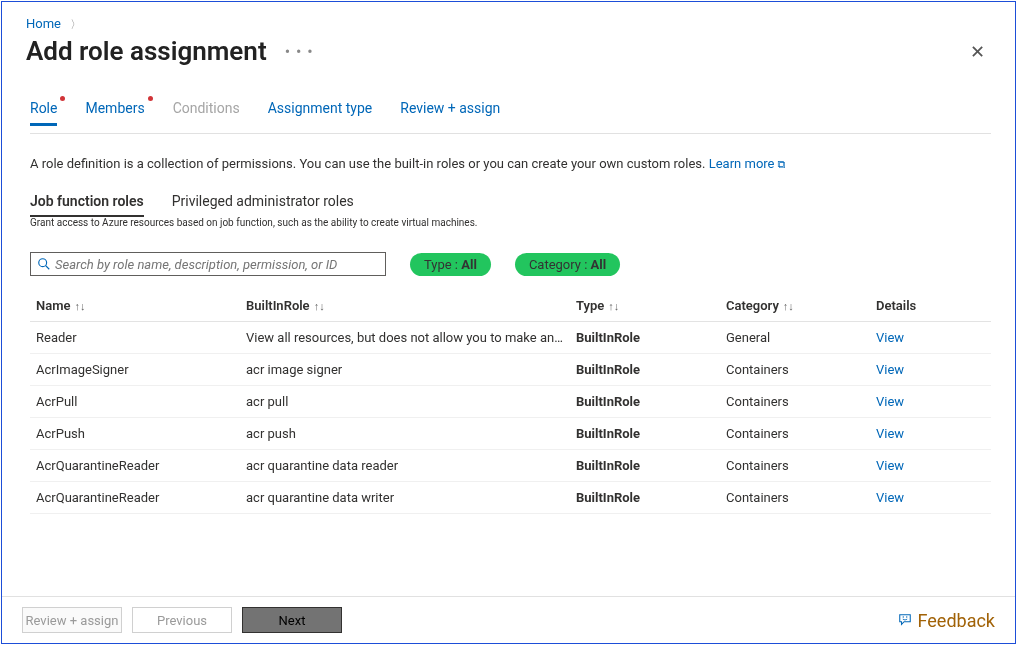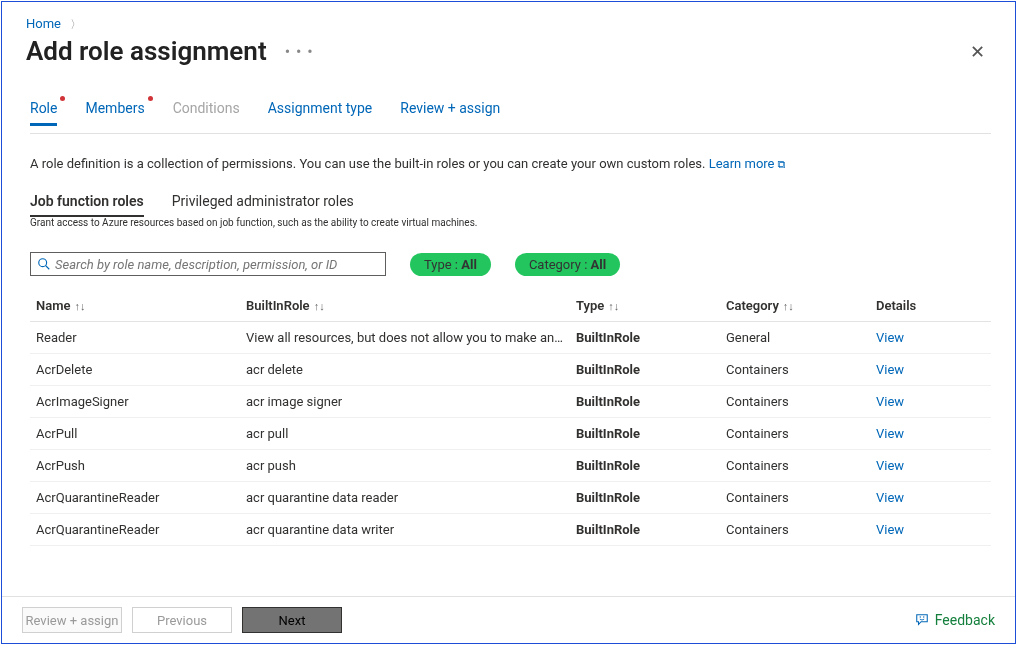--- a/index.html
+++ b/index.html
@@ -179,27 +179,27 @@
     }
     .btn.disabled {
       border-color: #d0d0d0;
       color: #9a9a9a;
       background: #fafafa;
       cursor: default;
     }
     .btn.ghost { background: #fff; }
     .btn.next { border-color: #323130; font-weight: 400; }
     .feedback-link {
-      color: #15803d;
+      color: #a16207;
       text-decoration: none;
       cursor: pointer;
       display: inline-flex;
       align-items: center;
       gap: 6px;
-      font-size: 14px;
+      font-size: 18px;
     }
     ::-webkit-scrollbar { width: 16px; background: #f5f5f5; }
     ::-webkit-scrollbar-thumb { background: #c4c4c4; border: 3px solid #f5f5f5; border-radius: 2px; }
   </style>
 </head>
 <body>
 
 <div class="page">
 
   <div class="breadcrumb">
@@ -276,27 +276,20 @@
             <th class="col-cat"><span>Category</span><span class="sort">↑↓</span></th>
             <th class="col-details">Details</th>
           </tr>
         </thead>
         <tbody id="roles-body">
             <tr>
               <td class="col-name">Reader</td>
               <td class="col-desc">View all resources, but does not allow you to make an...</td>
               <td class="col-type">BuiltInRole</td>
               <td class="col-cat">General</td>
-              <td class="col-details"><a class="view-link">View</a></td>
-            </tr>
-            <tr>
-              <td class="col-name">AcrDelete</td>
-              <td class="col-desc">acr delete</td>
-              <td class="col-type">BuiltInRole</td>
-              <td class="col-cat">Containers</td>
               <td class="col-details"><a class="view-link">View</a></td>
             </tr>
             <tr>
               <td class="col-name">AcrImageSigner</td>
               <td class="col-desc">acr image signer</td>
               <td class="col-type">BuiltInRole</td>
               <td class="col-cat">Containers</td>
               <td class="col-details"><a class="view-link">View</a></td>
             </tr>
             <tr>

